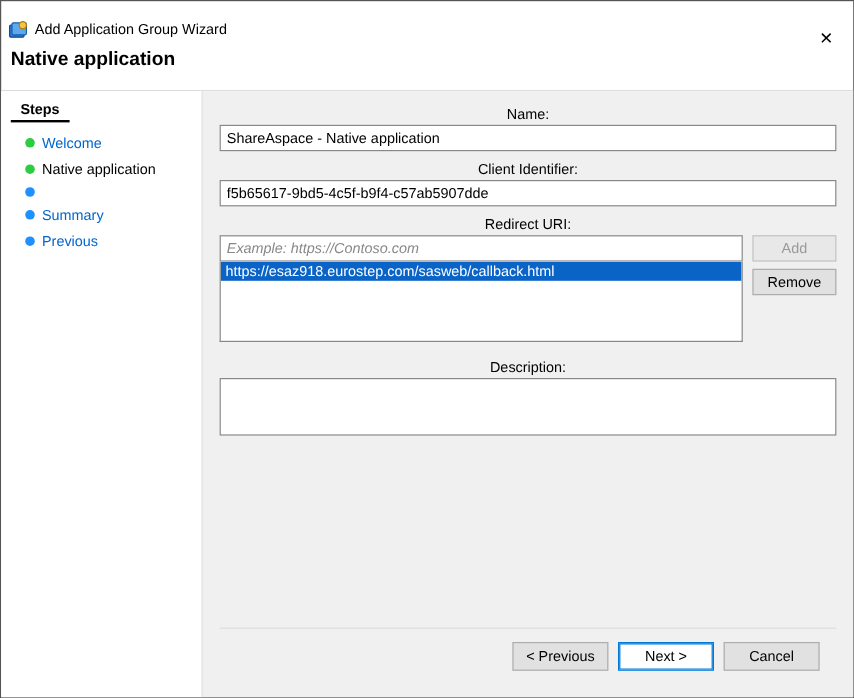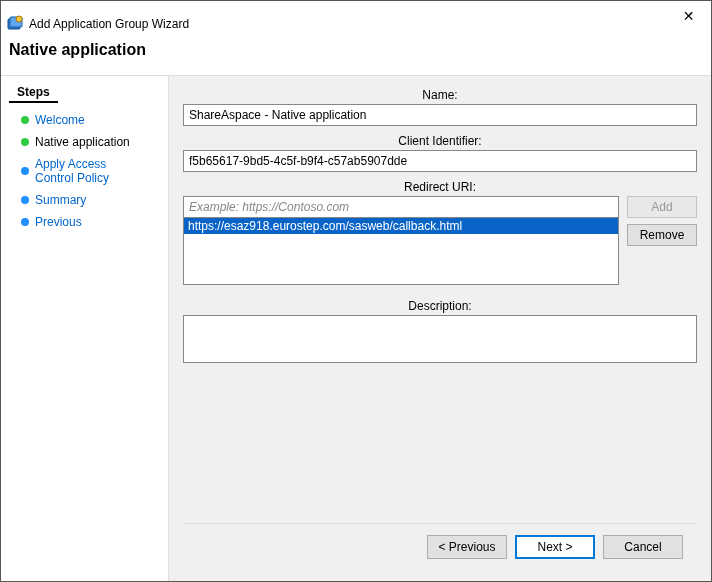--- a/index.html
+++ b/index.html
@@ -1,18 +1,18 @@
 <!DOCTYPE html>
 <html><head>
 <meta charset="utf-8">
 <style>
   * { box-sizing: border-box; font-family: "Segoe UI", Tahoma, sans-serif; }
   html,body { margin:0; padding:0; }
   .window { width:712px; height:582px; background:#fff; border:1px solid #555; position:relative; display:flex; flex-direction:column; }
-  .titlebar { height:30px; display:flex; align-items:flex-end; padding:0 0 0 6px; font-size:12px; color:#000; }
+  .titlebar { height:30px; display:flex; align-items:flex-start; padding:16px 0 0 6px; font-size:12px; color:#000; }
   .titlebar .appicon { width:16px; height:16px; margin-right:6px; }
   .titlebar .title { flex:1; }
   .titlebar .close { width:45px; height:30px; display:flex; align-items:center; justify-content:center; font-size:14px; color:#000; }
 
   .header { padding:10px 8px 16px 8px; border-bottom:1px solid #ddd; }
   .header h1 { margin:0; font-size:16px; font-weight:700; color:#000; }
 
   .body { flex:1; display:flex; min-height:0; }
 
   .sidebar { width:168px; background:#fff; border-right:1px solid #ddd; padding-top:6px; }
@@ -83,21 +83,20 @@
           <div class="step">
             <span class="dot green"></span>
             <span class="link-blue">Welcome</span>
           </div>
           <div class="step">
             <span class="dot green"></span>
             <span class="link-black">Native application</span>
           </div>
           <div class="step">
             <span class="dot blue"></span>
-            <span class="link-blue">Apply Access Control Policy</span>
           </div>
           <div class="step">
             <span class="dot blue"></span>
             <span class="link-blue">Summary</span>
           </div>
           <div class="step">
             <span class="dot blue"></span>
             <span class="link-blue">Previous</span>
           </div>
         </div>

